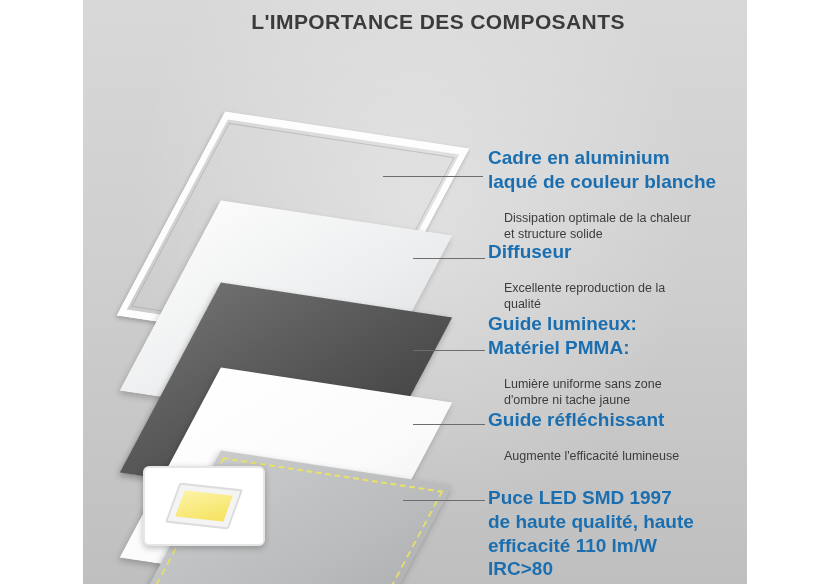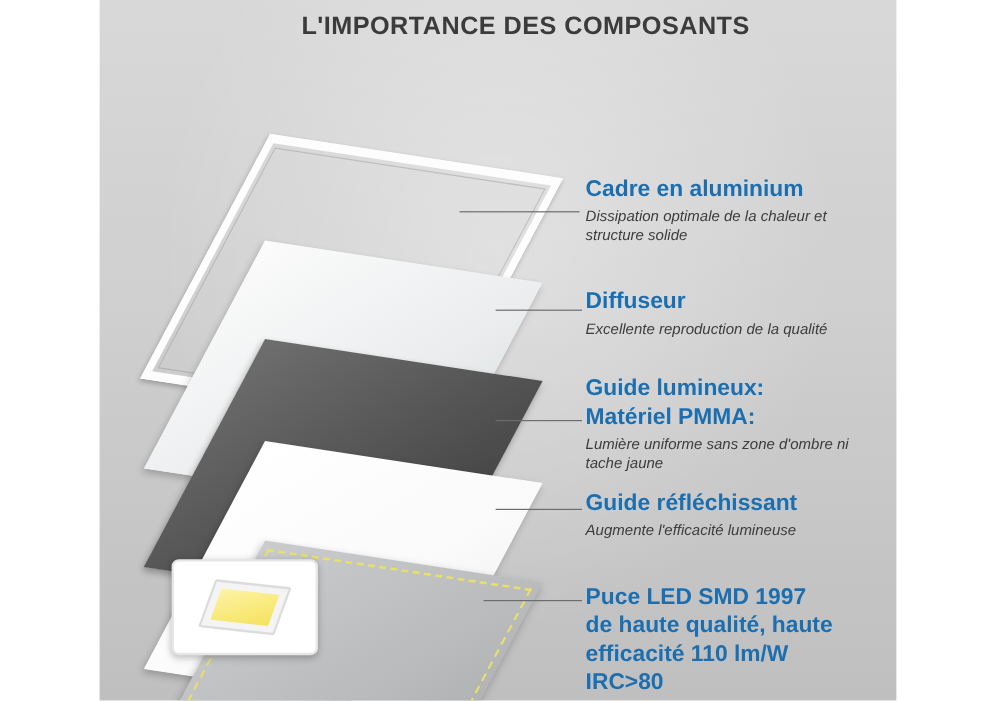--- a/index.html
+++ b/index.html
@@ -175,25 +175,24 @@
     width: 230px;
   }
   .label h3 {
     margin: 0 0 2px 0;
     font-size: 19px;
     font-weight: bold;
     color: #1b6fb0;
     line-height: 1.25;
   }
   .label p {
-    margin: 0;
+    margin: 16px;
     font-size: 12.5px;
     color: #3c3c3c;
     line-height: 1.3;
-    font-style: italic;
   }
   #label-frame   { left: 488px; top: 146px; }
   #label-diff    { left: 488px; top: 240px; }
   #label-guide   { left: 488px; top: 312px; }
   #label-paper   { left: 488px; top: 408px; }
   #label-led     { left: 488px; top: 486px; }
 </style>
 </head>
 <body>
 
@@ -227,20 +226,21 @@
     <div class="leader" style="left:330px; top:258px; width:72px;"></div>
     <div class="leader" style="left:330px; top:350px; width:72px;"></div>
     <div class="leader" style="left:330px; top:424px; width:72px;"></div>
     <div class="leader" style="left:320px; top:500px; width:82px;"></div>
 
   </div>
 
   <div class="label" id="label-frame">
     <h3>
       <span>Cadre en aluminium</span><br>
+      <span>laqué de couleur blanche</span>
     </h3>
     <p>Dissipation optimale de la chaleur et structure solide</p>
   </div>
 
   <div class="label" id="label-diff">
     <h3>Diffuseur</h3>
     <p>Excellente reproduction de la qualité</p>
   </div>
 
   <div class="label" id="label-guide">

